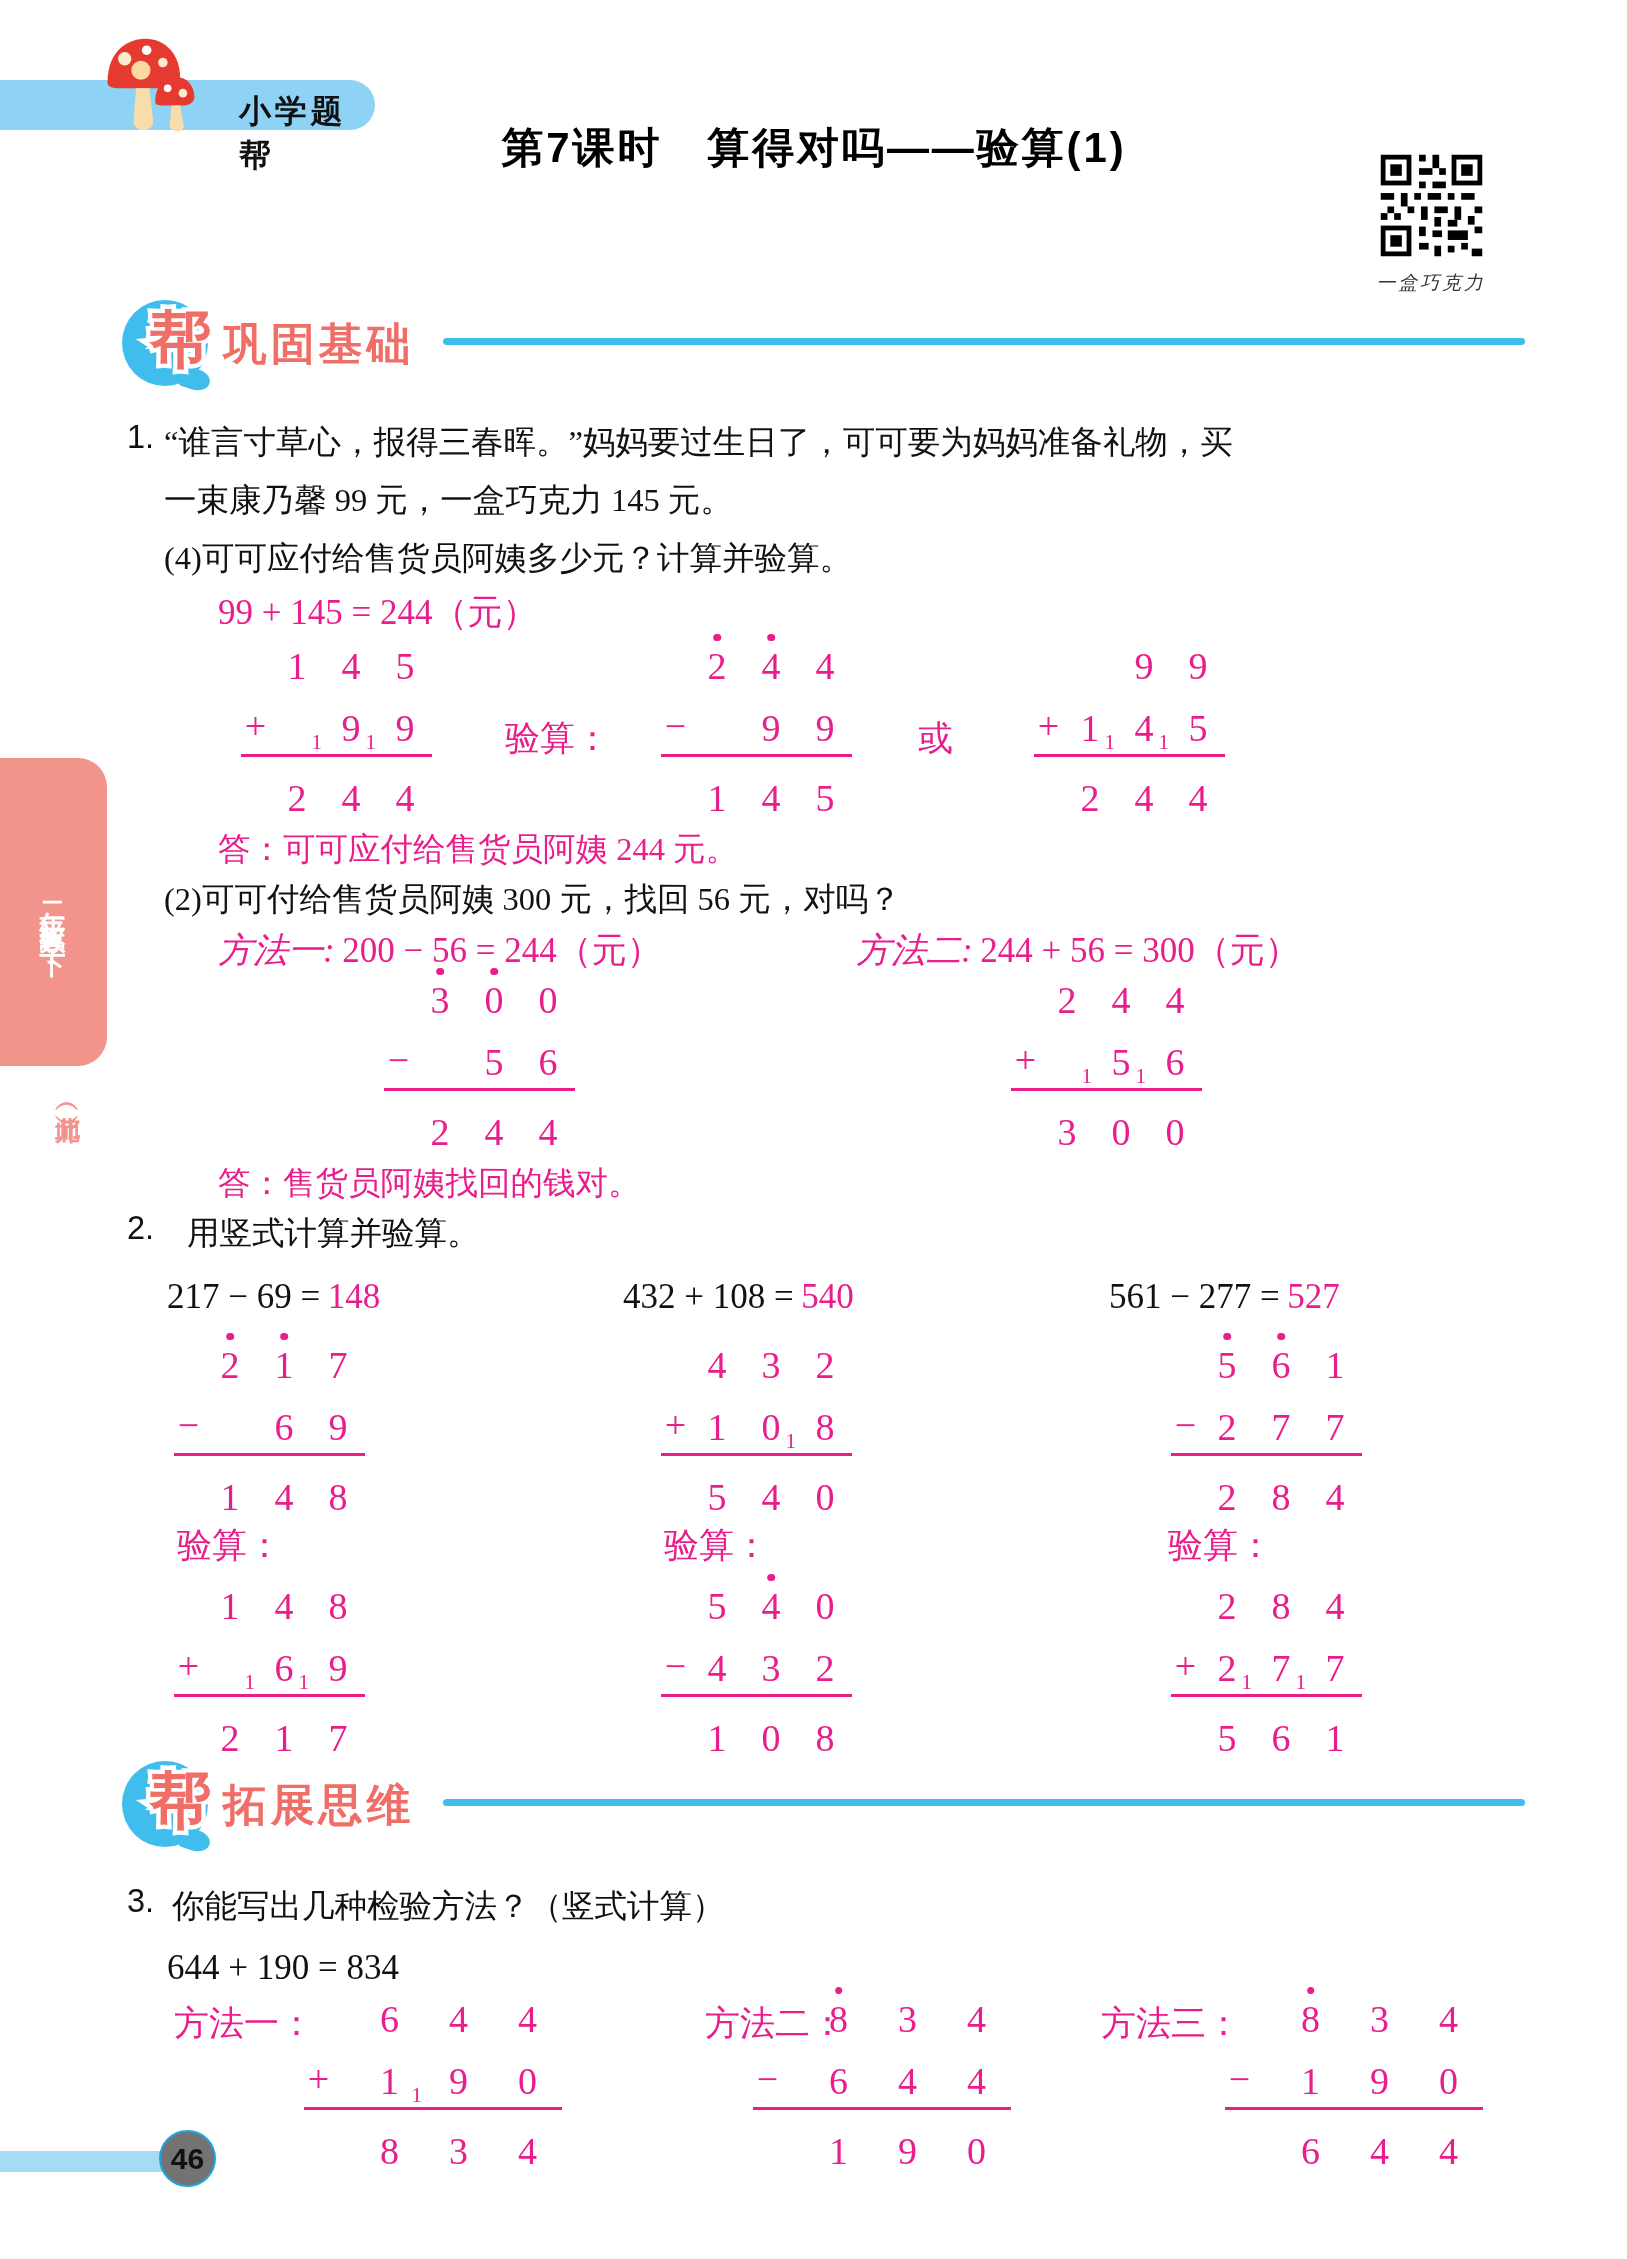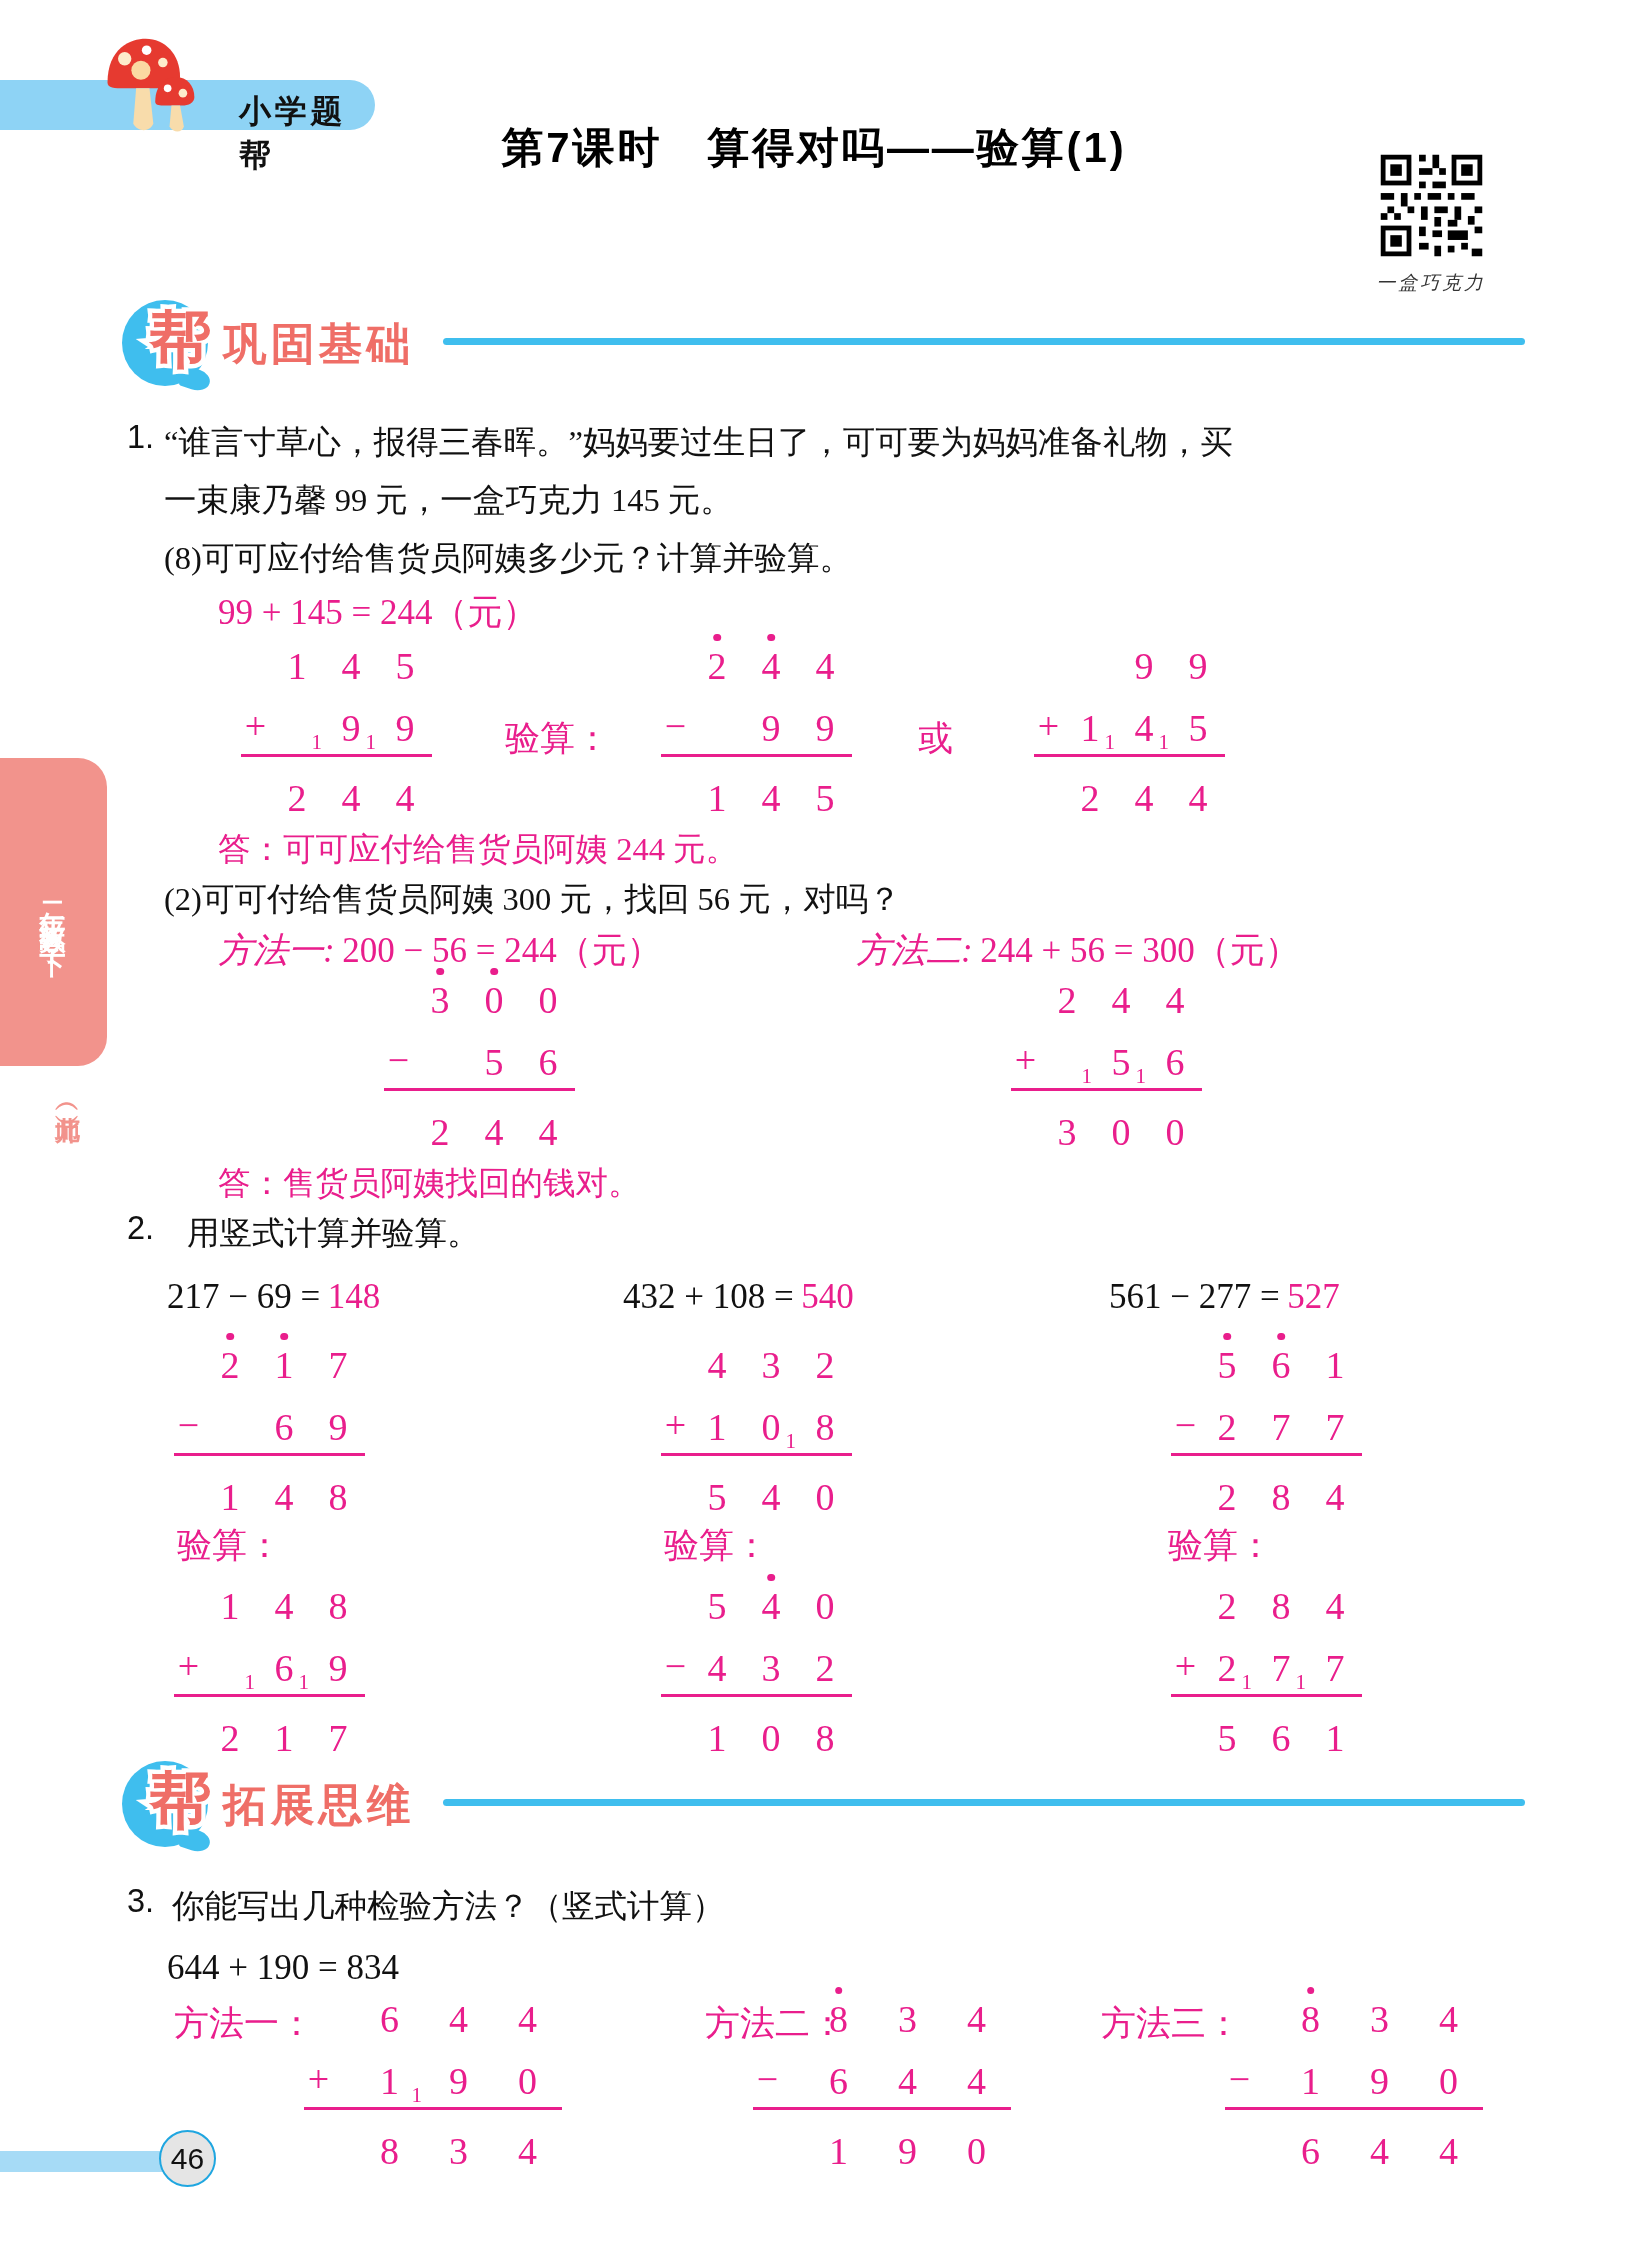--- a/index.html
+++ b/index.html
@@ -65,22 +65,22 @@
   .sub i{position:absolute;font-style:normal;font-size:21px;left:-12.4px;bottom:-6.7px;}
   .mid{position:relative;}
   .op{position:absolute;left:3.8px;bottom:1.9px;font-size:38px;}
   .rule{height:2.9px;background:#e91e8c;margin-top:7.6px;}
   .calc.wide{width:258px;}
   .calc.wide .cell{width:69px;}
 
   
   .page-bar{position:absolute;left:0;top:2151px;width:166px;height:21px;background:#a6dbf6;}
   .page-circle{position:absolute;left:159px;top:2130px;width:57px;height:57px;border:2.9px solid #1fa6e0;
-               border-radius:50%;background:#e5e5e5;display:flex;align-items:center;justify-content:center;
-               font-family:"Liberation Sans","DejaVu Sans",sans-serif;font-size:30px;color:#111;}
+               border-radius:50%;background:#737373;display:flex;align-items:center;justify-content:center;
+               font-family:"Liberation Sans","DejaVu Sans",sans-serif;font-size:30px;color:#111;font-weight:bold;}
 </style>
 </head>
 <body>
 
 <div class="banner">
   <span class="brand">小学题帮</span>
 </div>
 
 <svg class="mushrooms" width="107" height="105" viewBox="0 0 112 110">
   <g>
@@ -160,21 +160,21 @@
       <i class="stroke">帮</i>
       <i class="fill">帮</i>
     </span>
   <span class="blabel">巩固基础</span>
   <div class="bline"></div>
 </div>
 
 <span class="t num" style="left:127px;top:419px">1.</span>
 <span class="t" style="left:164px;top:421px">“谁言寸草心，报得三春晖。”妈妈要过生日了，可可要为妈妈准备礼物，买</span>
 <span class="t" style="left:164px;top:479px">一束康乃馨 99 元，一盒巧克力 145 元。</span>
-<span class="t" style="left:164px;top:537px">(8)可可应付给售货员阿姨多少元？计算并验算。</span>
+<span class="t" style="left:164px;top:537px">(4)可可应付给售货员阿姨多少元？计算并验算。</span>
 <span class="t pink eqline" style="left:218px;top:589px">99 + 145 = 244（元）</span>
 
 <div class="calc" style="left:241px;top:635px">
     <div class="crow top">
       <span class="cell">1</span>
       <span class="cell">4</span>
       <span class="cell">5</span>
     </div>
     <div class="crow mid">
       <span class="op">+</span>

